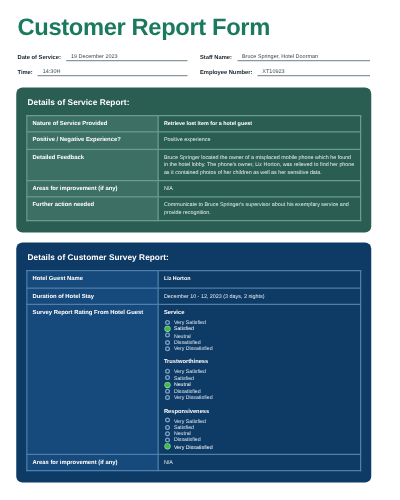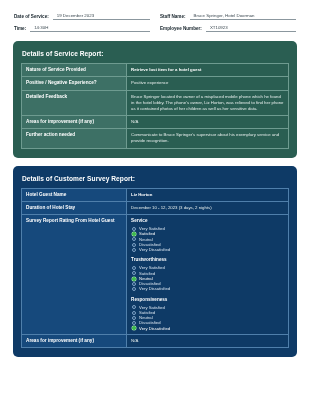--- a/index.html
+++ b/index.html
@@ -156,20 +156,21 @@
   }
   .option.selected .option-label {
     color: #ffffff;
   }
 </style>
 </head>
 <body>
 
 <div class="page">
 
+  <h1 class="form-title">Customer Report Form</h1>
 
   <div class="meta">
     <div class="meta-col">
       <div class="meta-row">
         <span class="meta-label">Date of Service:</span>
         <span class="meta-value">19 December 2023</span>
       </div>
       <div class="meta-row">
         <span class="meta-label">Time:</span>
         <span class="meta-value">14:30H</span>

